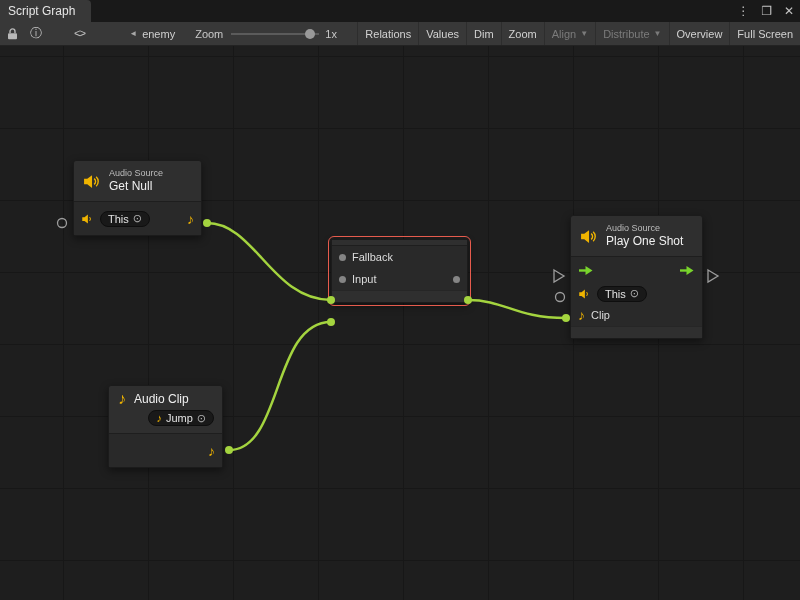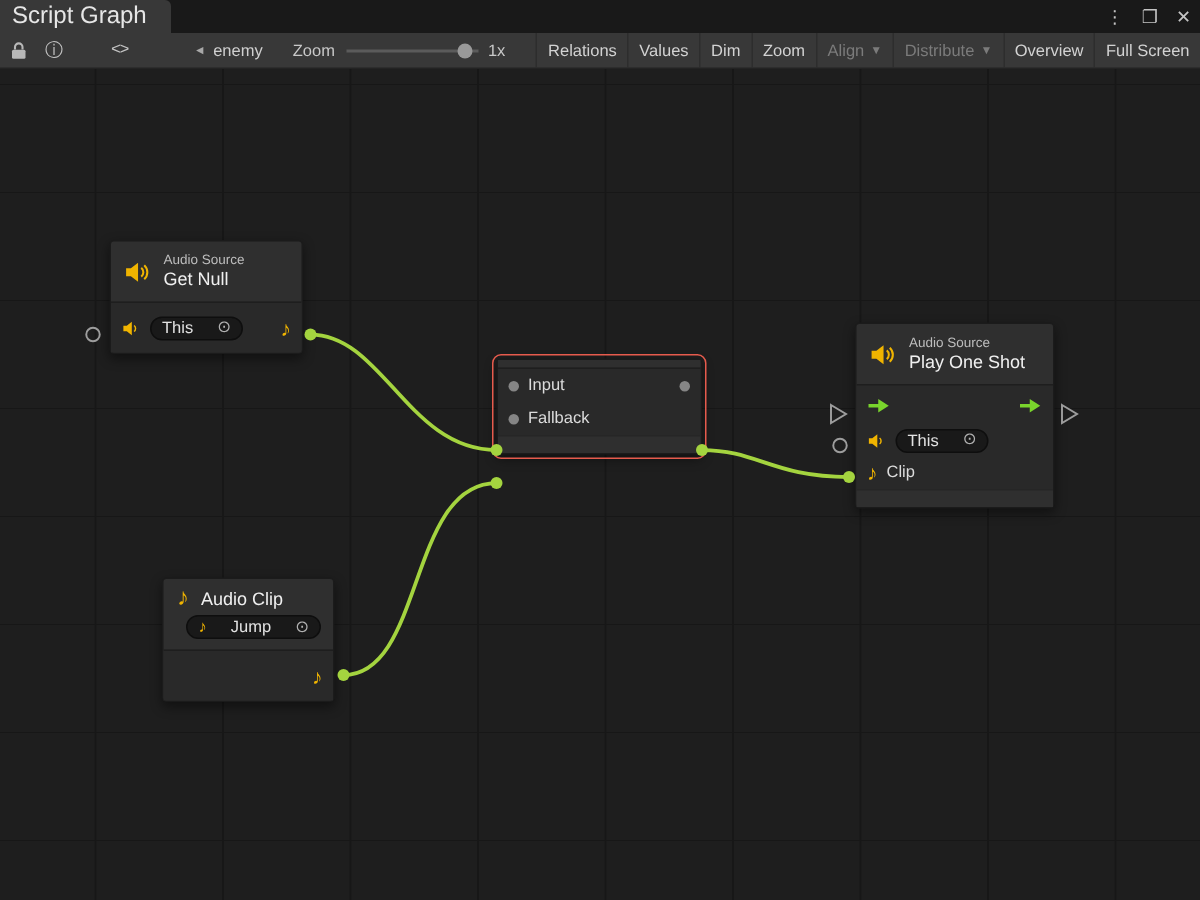--- a/index.html
+++ b/index.html
@@ -7,21 +7,21 @@
     font-family: "Liberation Sans", sans-serif; }
   :root {
     --wire-green: #a4d43f; --selection-red: #e65b4d; --audio-yellow: #f0b400; --flow-green: #79d42c;
   }
   .window { position: relative; width: 800px; height: 600px; }
 
   
   .tabbar { position: relative; height: 22px; background: #191919; display: flex; align-items: stretch; }
   .tab { background: #383838; padding: 0 16px 0 8px; display: flex; align-items: center;
     border-top-right-radius: 4px; }
-  .tab-label { font-size: 16px; color: #e6e6e6; }
+  .tab-label { font-size: 12px; color: #e6e6e6; }
   .winctl { position: absolute; right: 6px; top: 0; height: 22px; display: flex; align-items: center; gap: 12px; }
   .wbtn { color: #c4c4c4; font-size: 12px; cursor: default; line-height: 1; }
 
   
   .toolbar { height: 24px; background: #383838; border-bottom: 1px solid #232323;
     display: flex; align-items: center; font-size: 11px; color: #cfcfcf; }
   .tbtn { display: inline-flex; align-items: center; color: #c4c4c4; }
   .tbtn.lock { margin-left: 7px; }
   .tbtn.info { margin-left: 12px; font-size: 12px; }
   .tbtn.code { margin-left: 32px; font-family: "Liberation Mono", monospace; font-size: 11px; letter-spacing: -1px; }
@@ -53,21 +53,21 @@
   .nh-cat { font-size: 9px; color: #bdbdbd; line-height: 1.25; }
   .nh-title { font-size: 12px; color: #f0f0f0; line-height: 1.25; }
   .node-rows { border-top: 1px solid #1e1e1e; background: #292929; }
   .nrow { display: flex; align-items: center; gap: 6px; padding: 0 7px; height: 22px; font-size: 11px; color: #dcdcdc; }
   .nrow.tall { height: 33px; }
   .nrow.flow { height: 26px; justify-content: space-between; }
   .node-footer { height: 12px; background: #2f2f2f; border-top: 1px solid #262626; }
   .gap { height: 5px; background: #2f2f2f; }
   .port-dot { width: 7px; height: 7px; border-radius: 50%; background: #858585; flex: 0 0 auto; }
   .ml-auto { margin-left: auto; }
-  .pill { display: inline-flex; align-items: center; gap: 16px; background: #191919;
+  .pill { display: inline-flex; align-items: center; gap: 4px; background: #191919;
     border: 1px solid #0e0e0e; border-radius: 9px; padding: 1px 7px; font-size: 11px; color: #e2e2e2; }
   .pill .target { color: #b2b2b2; font-size: 11px; line-height: 1; }
   .note { color: var(--audio-yellow); font-size: 14px; line-height: 1; }
   .note.big { font-size: 16px; }
   .flow-line { stroke: var(--flow-green); stroke-width: 2.4; fill: none; }
   .flow-head { fill: var(--flow-green); }
   .spk-body { fill: var(--audio-yellow); }
   .spk-wave { stroke: var(--audio-yellow); fill: none; stroke-width: 1.3; }
   .null-icon circle, .null-icon line { stroke: #dcdcdc; stroke-width: 2.2; fill: none; }
 
@@ -157,26 +157,26 @@
           <span class="note ml-auto">♪</span>
         </div>
       </div>
     </div>
 
     <div class="node selected" style="left:331px; top:193px; width:137px;">
       <div class="gap"></div>
       <div class="node-rows">
         <div class="nrow">
           <span class="port-dot"></span>
+          <span>Fallback</span>
+        </div>
+        <div class="nrow">
+          <span class="port-dot"></span>
           <span>Input</span>
           <span class="port-dot ml-auto"></span>
-        </div>
-        <div class="nrow">
-          <span class="port-dot"></span>
-          <span>Fallback</span>
         </div>
       </div>
       <div class="node-footer"></div>
     </div>
 
     <div class="node" style="left:570px; top:169px; width:133px;">
       <div class="node-header">
         <svg width="19" height="17" viewBox="0 0 16 16">
           <path class="spk-body" d="M1 5.5h3L8.5 2v12L4 10.5H1z"></path>
           <path class="spk-wave" d="M10.5 5.3a3.4 3.4 0 0 1 0 5.4"></path>

